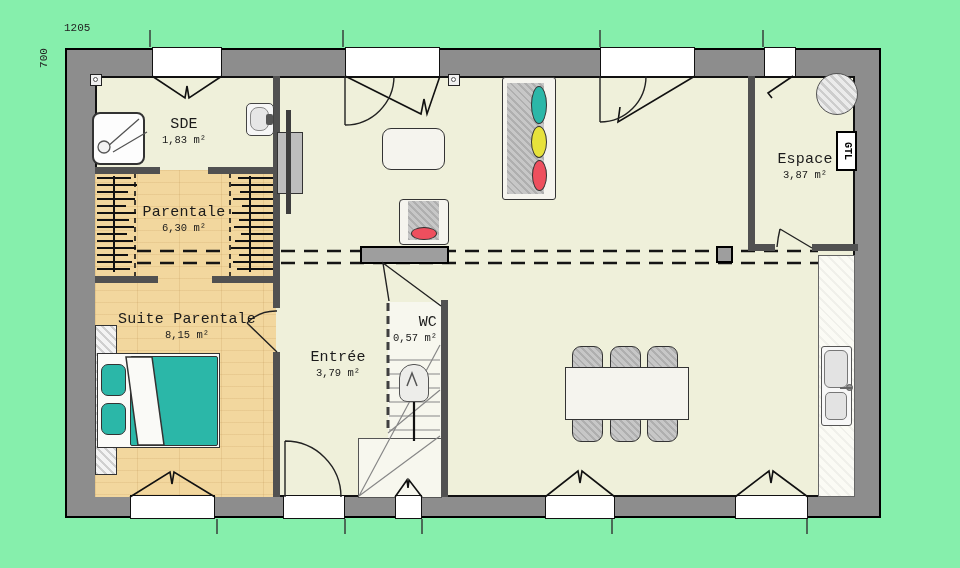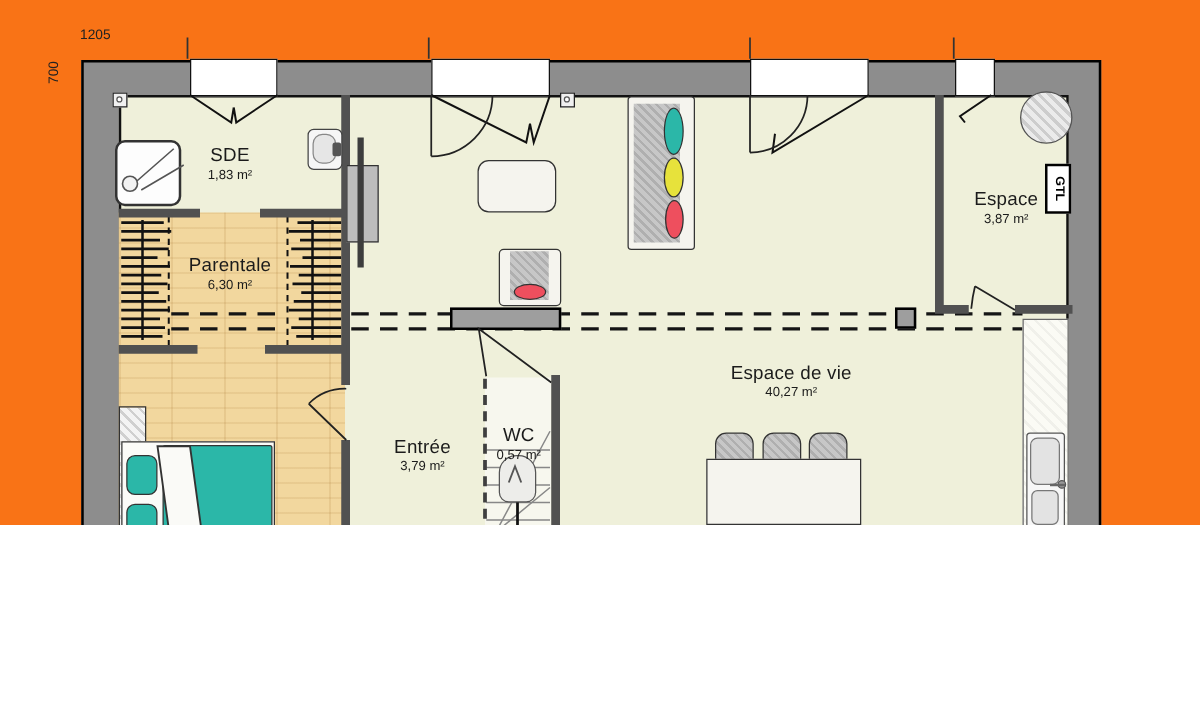--- a/index.html
+++ b/index.html
@@ -1,17 +1,17 @@
 <!DOCTYPE html>
 <html><head>
 <meta charset="utf-8">
 <style>
   html,body{margin:0;padding:0;background:#fff;}
-  .plan{position:relative;width:960px;height:420px;background:#f97316;overflow:hidden;
-        font-family:Liberation Sans, sans-serif;}
+  .plan{position:relative;width:960px;height:568px;background:#86efac;overflow:hidden;
+        font-family:Liberation Mono, monospace;}
   .a{position:absolute;box-sizing:border-box;}
   .wallseg{background:#515151;z-index:2;}
   .win{background:#ffffff;border:1.5px solid #111;z-index:3;}
   .hatchgray{background-color:#c7c7c7;
     background-image:repeating-linear-gradient(45deg,rgba(0,0,0,.12) 0 2px,rgba(0,0,0,0) 2px 5px);}
   .whitefurn{background:#f5f4ee;border:1.6px solid #333;}
   .room-label{position:absolute;z-index:7;text-align:center;transform:translateX(-50%);
     color:#1b1b1b;white-space:nowrap;}
   .room-label .rname{font-size:15px;letter-spacing:.2px;}
   .room-label .rarea{font-size:10.5px;margin-top:1px;}
@@ -167,30 +167,30 @@
   </svg>
 
   <div class="room-label" style="left:184px;top:116px;">
     <div class="rname">SDE</div>
     <div class="rarea">1,83 m²</div>
   </div>
   <div class="room-label" style="left:184px;top:204px;">
     <div class="rname">Parentale</div>
     <div class="rarea">6,30 m²</div>
   </div>
+  <div class="room-label" style="left:187px;top:311px;">
+    <div class="rname">Suite Parentale</div>
+    <div class="rarea">8,15 m²</div>
+  </div>
   <div class="room-label" style="left:338px;top:349px;">
     <div class="rname">Entrée</div>
     <div class="rarea">3,79 m²</div>
   </div>
-  <div class="room-label" style="left:415px;top:340px;">
+  <div class="room-label" style="left:415px;top:314px;text-align:right;">
     <div class="rname">WC</div>
     <div class="rarea">0,57 m²</div>
-  </div>
-  <div class="room-label" style="left:633px;top:290px;">
-    <div class="rname">Espace de vie</div>
-    <div class="rarea">40,27 m²</div>
   </div>
   <div class="room-label" style="left:805px;top:151px;">
     <div class="rname">Espace</div>
     <div class="rarea">3,87 m²</div>
   </div>
 
 </div>
 
 </body></html>

